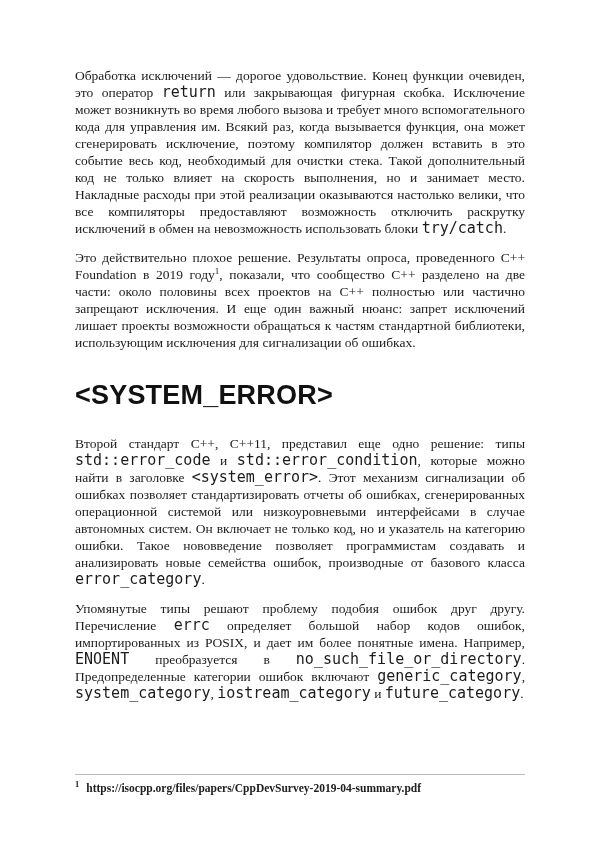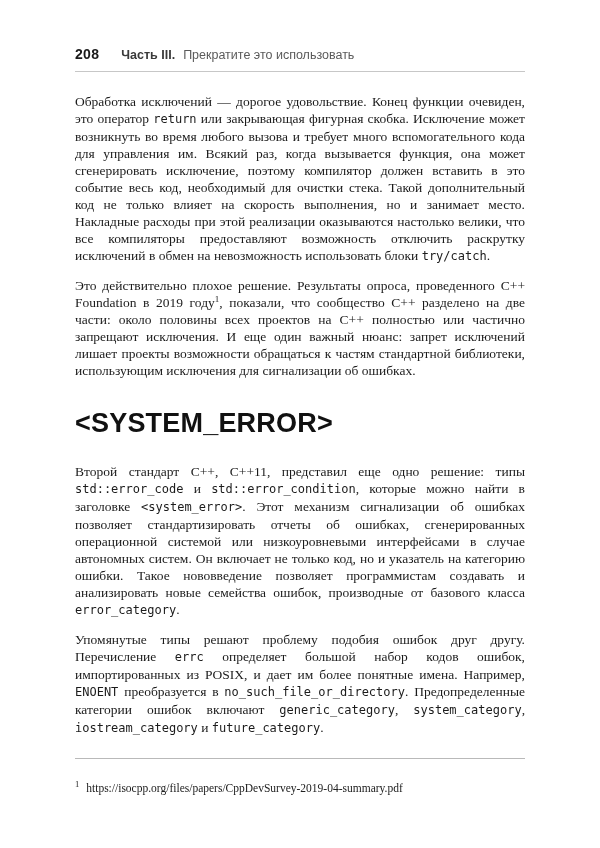--- a/index.html
+++ b/index.html
@@ -53,62 +53,58 @@
     font-size: 13.5px;
     line-height: 17px;
     text-align: justify;
     color: #1b1b1b;
   }
   .content-flow p:last-child {
     margin-bottom: 8px;
   }
   .content-flow code {
     font-family: "DejaVu Sans Mono", monospace;
-    font-size: 12px;
+    font-size: 15px;
     color: #1b1b1b;
   }
   .content-flow sup {
     font-size: 9px;
     line-height: 0;
     vertical-align: super;
   }
   .section-heading {
     font-family: "Liberation Sans", sans-serif;
     font-weight: bold;
     font-size: 27px;
     letter-spacing: 0.2px;
     color: #111111;
     margin: 30px 0 24px 0;
     line-height: 1.1;
   }
   
   .footnote {
     margin-top: auto;
     border-top: 1px solid #b9b9b9;
-    padding-top: 20px;
+    padding-top: 4px;
     font-size: 11.5px;
     line-height: 1.35;
     color: #202020;
+    font-weight: bold;
   }
   .footnote sup {
     font-size: 8.5px;
     vertical-align: super;
     margin-right: 7px;
   }
 </style>
 </head>
 <body>
 
 <div class="book-page">
 
-  <div class="running-head">
-    <span class="page-number">208</span>
-    <span class="part-label">Часть III.</span>
-    <span class="part-title">Прекратите это использовать</span>
-  </div>
 
   <div class="content-flow">
       <p><span>Обработка исключений — дорогое удовольствие. Конец функции очевиден, это оператор </span><code>return</code><span> или закрывающая фигурная скобка. Исключение может возникнуть во время любого вызова и требует много вспомогательного кода для управления им. Всякий раз, когда вызывается функция, она может сгенерировать исключение, поэтому компилятор должен вставить в это событие весь код, необходимый для очистки стека. Такой дополнительный код не только влияет на скорость выполнения, но и занимает место. Накладные расходы при этой реализации оказываются настолько велики, что все компиляторы предоставляют возможность отключить раскрутку исключений в обмен на невозможность использовать блоки </span><code>try/catch</code><span>.</span></p>
       <p><span>Это действительно плохое решение. Результаты опроса, проведенного C++ Foundation в 2019 году</span><sup>1</sup><span>, показали, что сообщество C++ разделено на две части: около половины всех проектов на C++ полностью или частично запрещают исключения. И еще один важный нюанс: запрет исключений лишает проекты возможности обращаться к частям стандартной библиотеки, использующим исключения для сигнализации об ошибках.</span></p>
       <h1 class="section-heading">&lt;SYSTEM_ERROR&gt;</h1>
       <p><span>Второй стандарт C++, C++11, представил еще одно решение: типы </span><code>std::error_code</code><span> и </span><code>std::error_condition</code><span>, которые можно найти в заголовке </span><code>&lt;system_error&gt;</code><span>. Этот механизм сигнализации об ошибках позволяет стандартизировать отчеты об ошибках, сгенерированных операционной системой или низкоуровневыми интерфейсами в случае автономных систем. Он включает не только код, но и указатель на категорию ошибки. Такое нововведение позволяет программистам создавать и анализировать новые семейства ошибок, производные от базового класса </span><code>error_category</code><span>.</span></p>
       <p><span>Упомянутые типы решают проблему подобия ошибок друг другу. Перечисление </span><code>errc</code><span> определяет большой набор кодов ошибок, импортированных из POSIX, и дает им более понятные имена. Например, </span><code>ENOENT</code><span> преобразуется в </span><code>no_such_file_or_directory</code><span>. Предопределенные категории ошибок включают </span><code>generic_category</code><span>, </span><code>system_category</code><span>, </span><code>iostream_category</code><span> и </span><code>future_category</code><span>.</span></p>
     </div>
 
   <div class="footnote">

